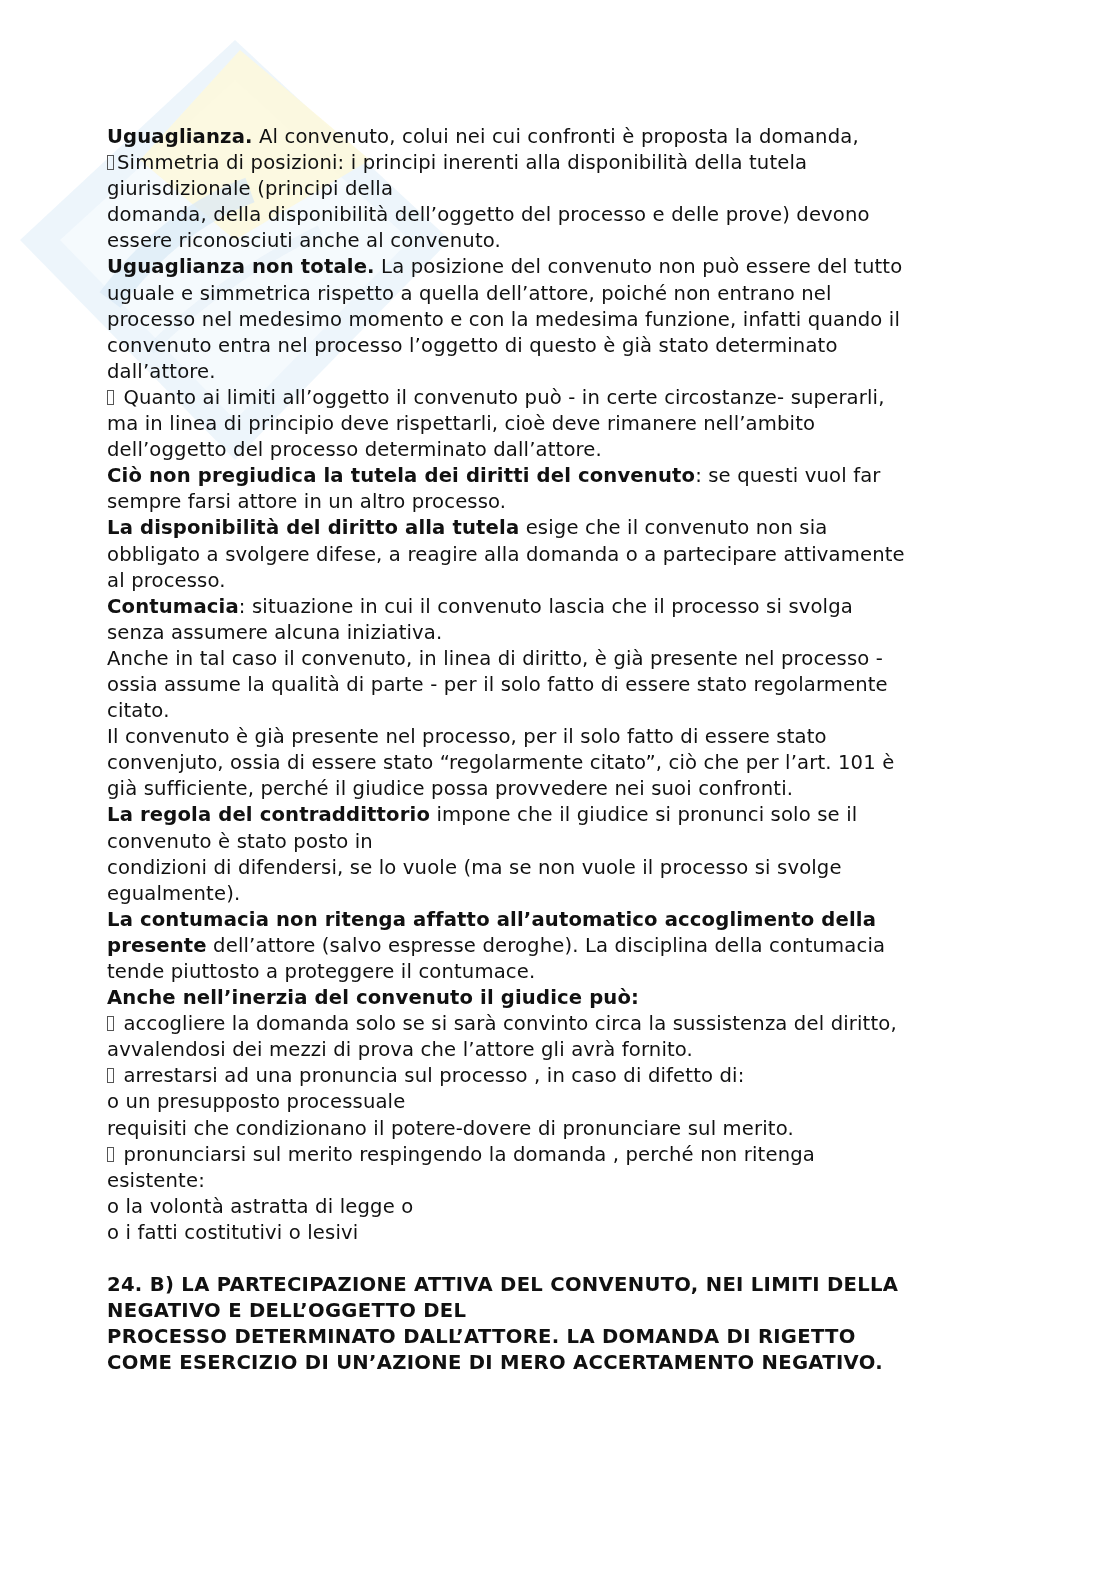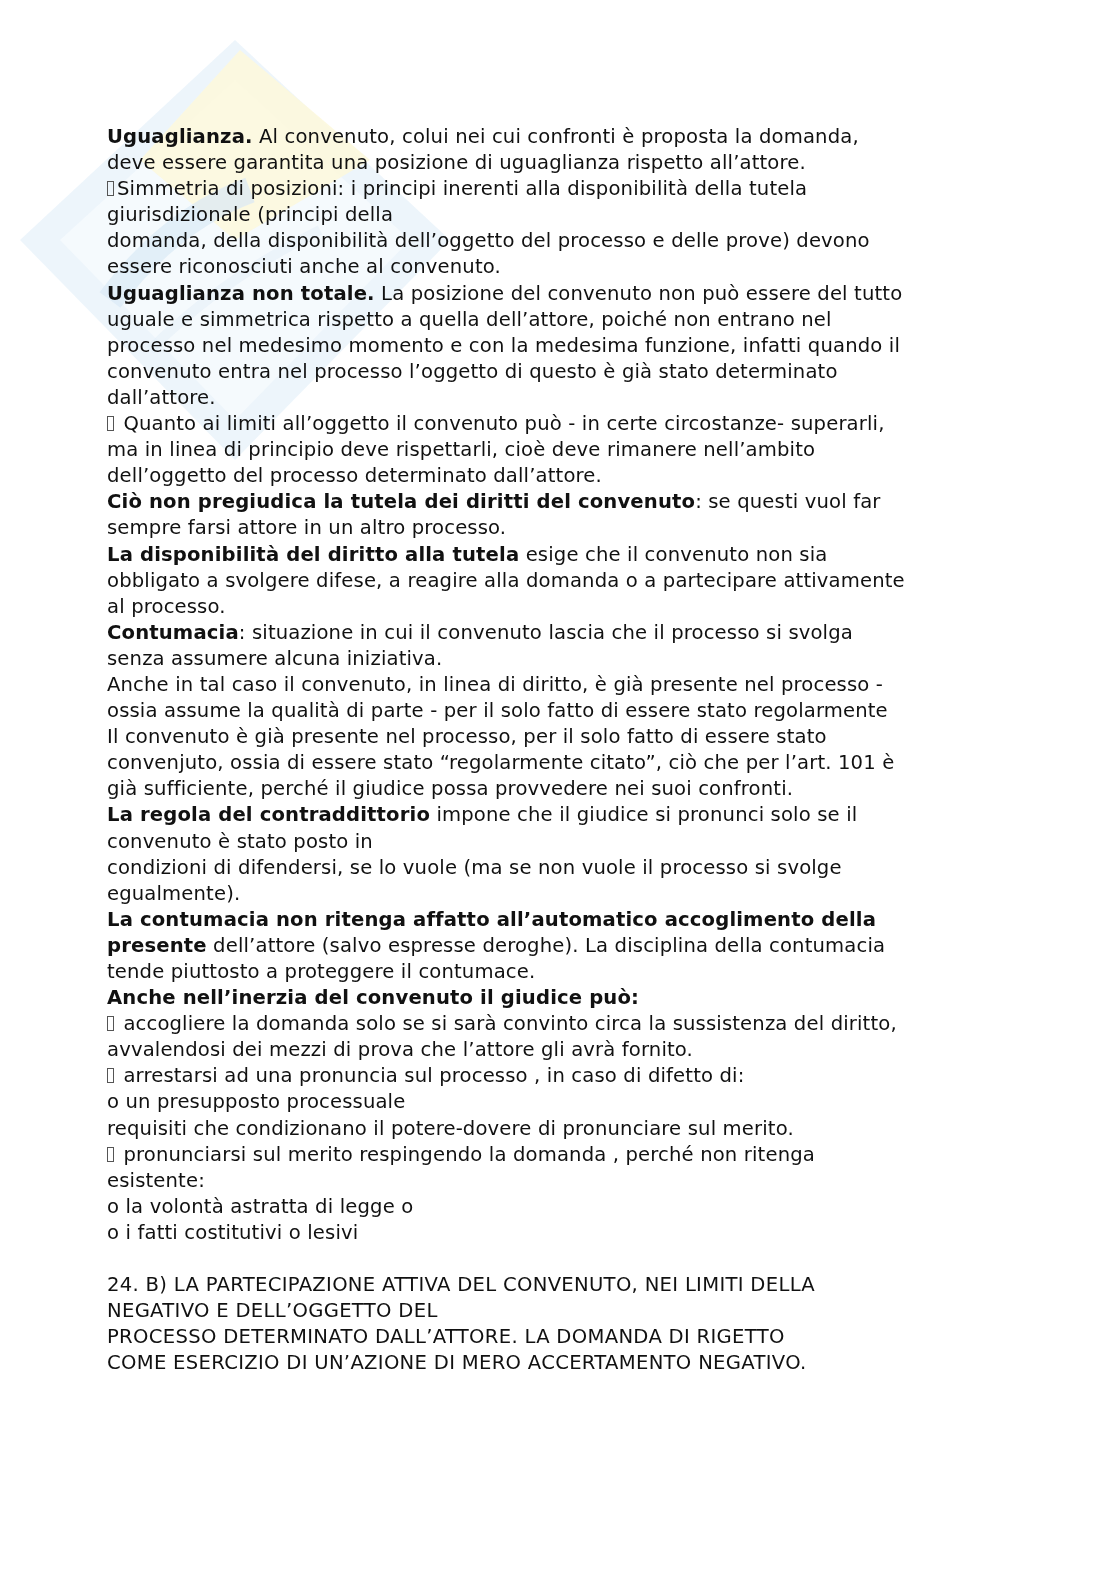--- a/index.html
+++ b/index.html
@@ -36,21 +36,21 @@
     margin-top: 8px;
   }
   .line {
     display: block;
     height: 26.1px;
   }
   .b { font-weight: bold; }
   .i { }
   .gap { height: 26px; }
   .heading {
-    font-weight: normal;
+    font-weight: bold;
     letter-spacing: 0.3px;
   }
   .bullet-glyph {
     display: inline-block;
     width: 7px;
     height: 15px;
     border: 1px solid #555;
     box-sizing: border-box;
     margin-right: 3px;
     vertical-align: -1px;
@@ -62,21 +62,20 @@
 <svg class="watermark" viewBox="0 0 430 420" xmlns="http://www.w3.org/2000/svg">
   <polygon points="215,0 430,200 215,420 0,200" fill="#d6e8f6" opacity="0.8"></polygon>
   <polygon points="215,40 390,200 215,380 40,200" fill="#ffffff" opacity="0.45"></polygon>
   <polygon points="220,10 350,120 215,200 120,120" fill="#fbf3c2" opacity="0.9"></polygon>
   <path d="M90,260 Q150,180 230,150" stroke="#bcd9ef" stroke-width="26" fill="none" opacity="0.7"></path>
   <path d="M130,310 Q200,240 300,190" stroke="#cfe3f3" stroke-width="10" fill="none" opacity="0.6"></path>
 </svg>
 
 <div class="page" id="doc">
     <span class="line"><span class="b">Uguaglianza.</span><span> Al convenuto, colui nei cui confronti è proposta la domanda,</span></span>
-    <span class="line"><span>deve essere garantita una posizione di uguaglianza rispetto all’attore.</span></span>
     <span class="line"><span class="bullet-glyph"></span><span>Simmetria di posizioni: i principi inerenti alla disponibilità della tutela</span></span>
     <span class="line"><span>giurisdizionale (principi della</span></span>
     <span class="line"><span>domanda, della disponibilità dell’oggetto del processo e delle prove) devono</span></span>
     <span class="line"><span>essere riconosciuti anche al convenuto.</span></span>
     <span class="line"><span class="b">Uguaglianza non totale.</span><span> La posizione del convenuto non può essere del tutto</span></span>
     <span class="line"><span>uguale e simmetrica rispetto a quella dell’attore, poiché non entrano nel</span></span>
     <span class="line"><span>processo nel medesimo momento e con la medesima funzione, infatti quando il</span></span>
     <span class="line"><span>convenuto entra nel processo l’oggetto di questo è già stato determinato</span></span>
     <span class="line"><span>dall’attore.</span></span>
     <span class="line"><span class="bullet-glyph"></span><span> Quanto ai limiti all’oggetto il convenuto può - in certe circostanze- superarli,</span></span>
@@ -84,20 +83,21 @@
     <span class="line"><span>dell’oggetto del processo determinato dall’attore.</span></span>
     <span class="line"><span class="b">Ciò non pregiudica la tutela dei diritti del convenuto</span><span>: se questi vuol far</span></span>
     <span class="line"><span>sempre farsi attore in un altro processo.</span></span>
     <span class="line"><span class="b">La disponibilità del diritto alla tutela</span><span> esige che il convenuto non sia</span></span>
     <span class="line"><span>obbligato a svolgere difese, a reagire alla domanda o a partecipare attivamente</span></span>
     <span class="line"><span>al processo.</span></span>
     <span class="line"><span class="b">Contumacia</span><span>: situazione in cui il convenuto lascia che il processo si svolga</span></span>
     <span class="line"><span>senza assumere alcuna iniziativa.</span></span>
     <span class="line"><span>Anche in tal caso il convenuto, in linea di diritto, è già presente nel processo -</span></span>
     <span class="line"><span>ossia assume la qualità di parte - per il solo fatto di essere stato regolarmente</span></span>
+    <span class="line"><span>citato.</span></span>
     <span class="line"><span>Il convenuto è già presente nel processo, per il solo fatto di essere stato</span></span>
     <span class="line"><span>convenjuto, ossia di essere stato “regolarmente citato”, ciò che per l’art. 101 è</span></span>
     <span class="line"><span>già sufficiente, perché il giudice possa provvedere nei suoi confronti.</span></span>
     <span class="line"><span class="b">La regola del contraddittorio</span><span> impone che il giudice si pronunci solo se il</span></span>
     <span class="line"><span>convenuto è stato posto in</span></span>
     <span class="line"><span>condizioni di difendersi, </span><span class="i">se lo vuole</span><span> (ma se non vuole il processo si svolge</span></span>
     <span class="line"><span>egualmente).</span></span>
     <span class="line"><span class="b">La contumacia non ritenga affatto all’automatico accoglimento della</span></span>
     <span class="line"><span class="b">presente</span><span> dell’attore (salvo espresse deroghe). La disciplina della contumacia</span></span>
     <span class="line"><span>tende piuttosto a proteggere il contumace.</span></span>

